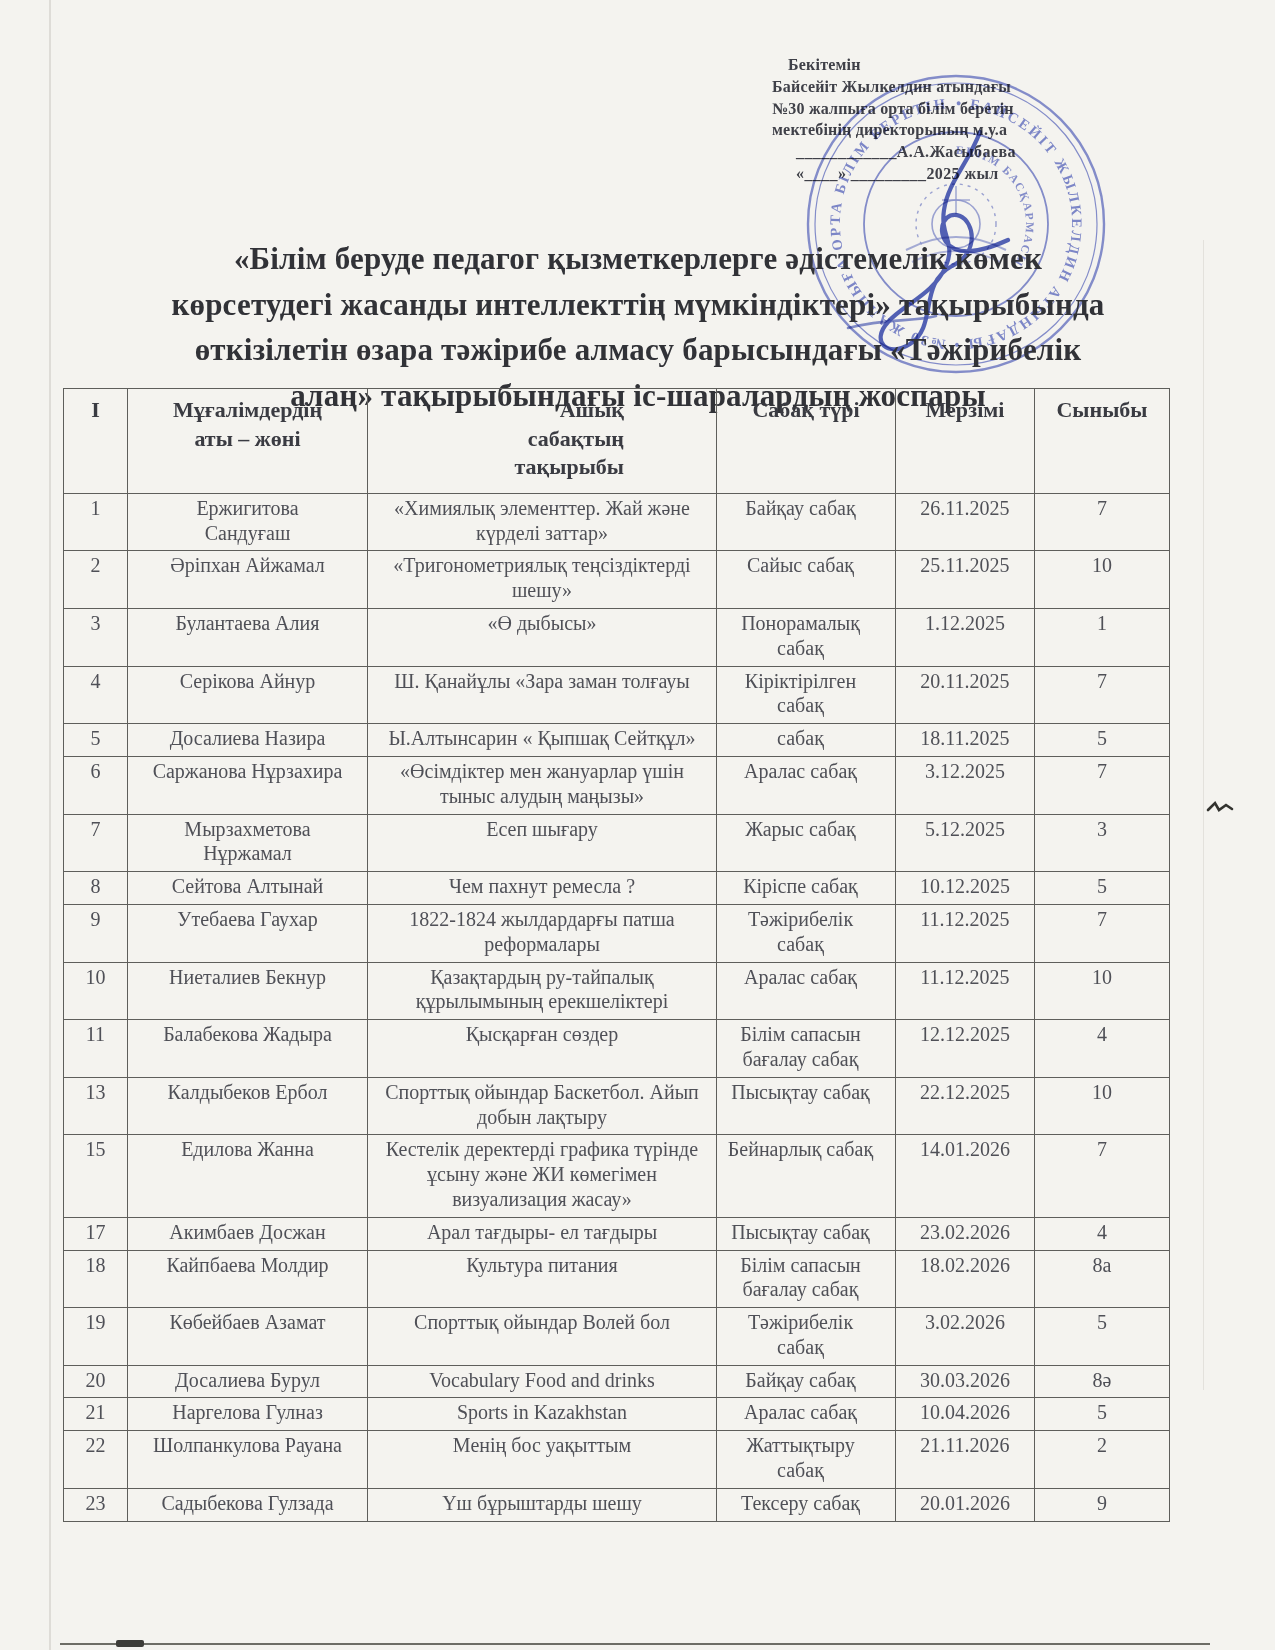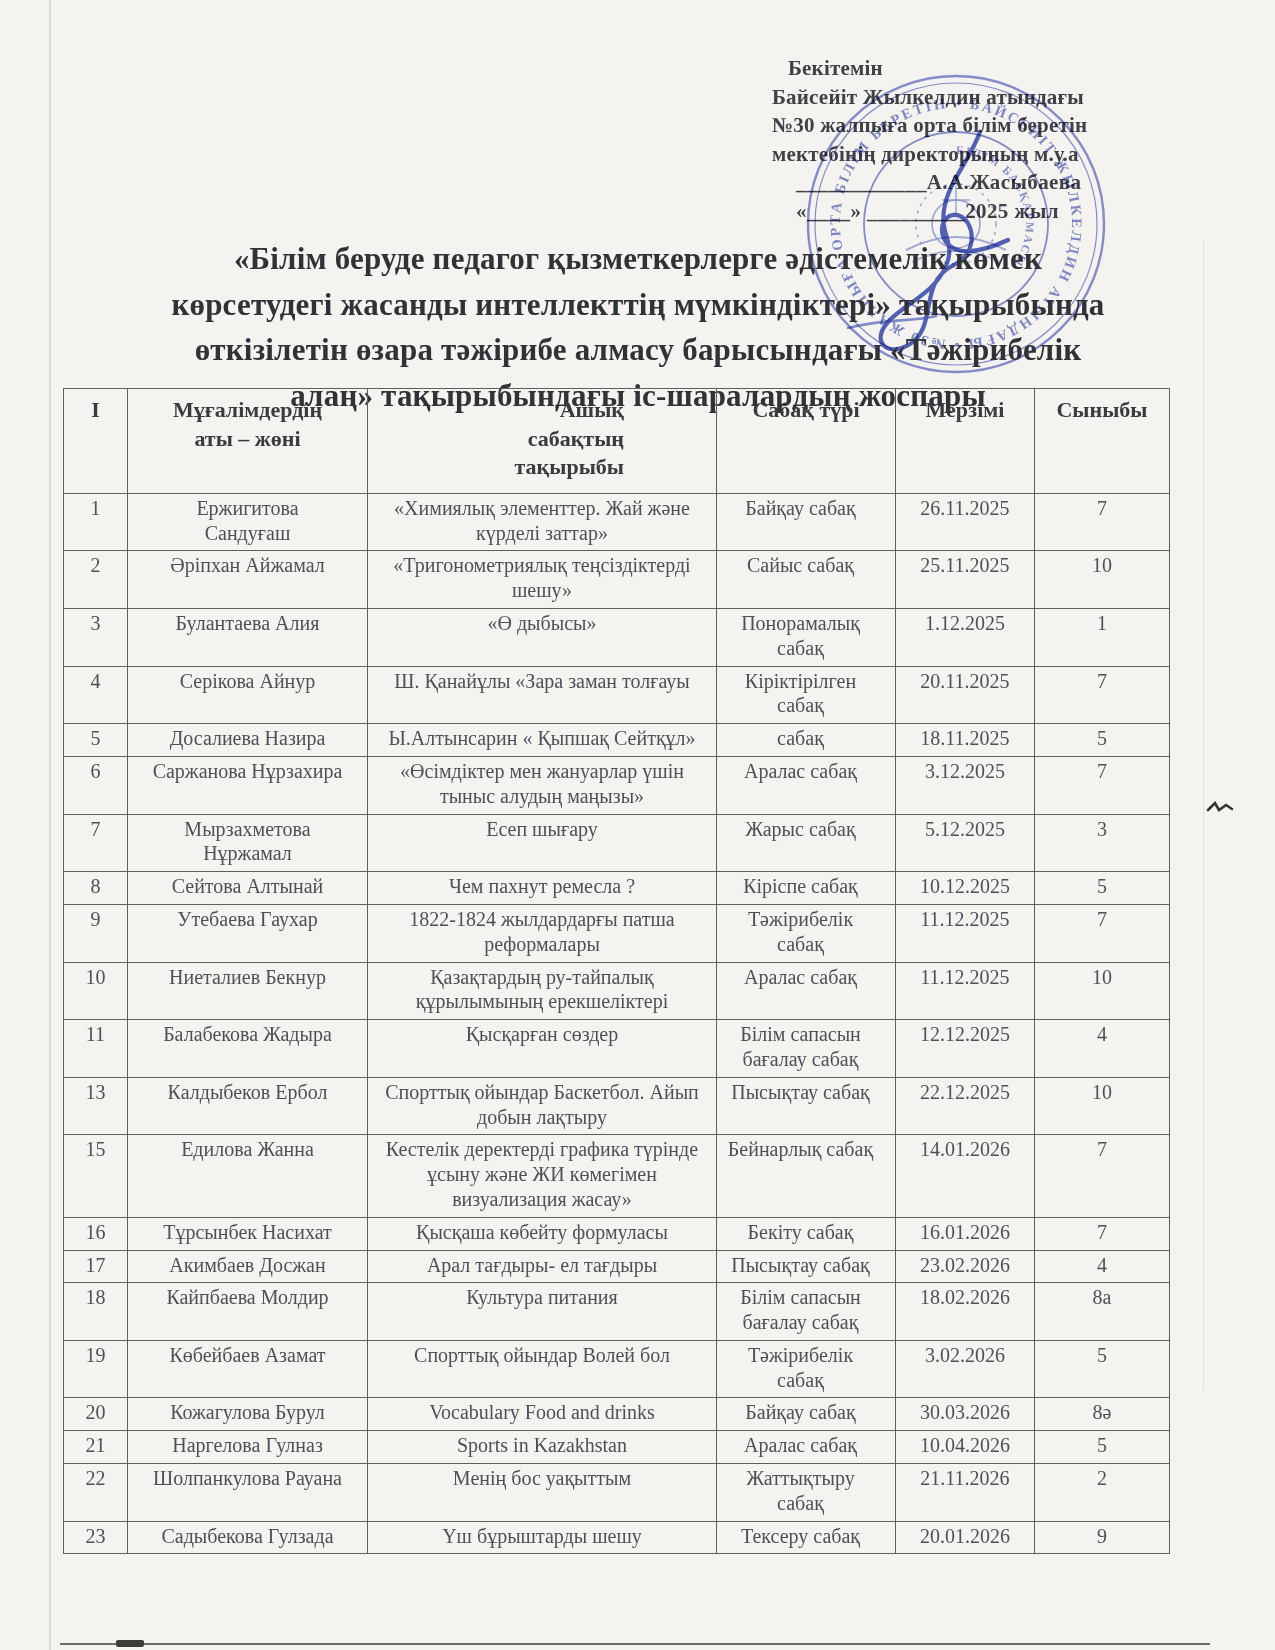--- a/index.html
+++ b/index.html
@@ -12,21 +12,21 @@
   
   .edge-left{position:absolute;left:49px;top:0;width:2px;height:1650px;background:#dedcd7;}
   .edge-right{position:absolute;left:1203px;top:240px;width:1px;height:1150px;background:#e3e1dc;}
   .bottom-line{position:absolute;left:60px;top:1643px;width:1150px;height:2px;background:#6d6d66;}
   .bottom-blob{position:absolute;left:116px;top:1640px;width:28px;height:7px;background:#3c3c38;border-radius:2px;}
   .squiggle{position:absolute;left:1206px;top:798px;}
 
   
   .approval{
     position:absolute;left:772px;top:54px;width:370px;
-    font-weight:bold;font-size:21px;line-height:1.36;color:#3f4048;
+    font-weight:bold;font-size:16px;line-height:1.36;color:#3f4048;
     letter-spacing:.2px;
   }
   .approval .l0{padding-left:16px;}
   .approval .sig-line,.approval .date-line{letter-spacing:.4px;margin-left:24px;}
 
   
   .stamp{position:absolute;left:800px;top:68px;width:312px;height:312px;
          mix-blend-mode:multiply;opacity:.78;}
   .signature{position:absolute;left:818px;top:120px;width:240px;height:250px;
          mix-blend-mode:multiply;opacity:.9;}
@@ -233,28 +233,20 @@
       </tr>
       <tr>
         <td>15</td>
         <td>Едилова Жанна</td>
         <td>Кестелік  деректерді  графика түрінде  ұсыну және ЖИ көмегімен визуализация жасау»</td>
         <td>Бейнарлық сабақ</td>
         <td>14.01.2026</td>
         <td>7</td>
       </tr>
       <tr>
-        <td>16</td>
-        <td>Тұрсынбек  Насихат</td>
-        <td>Қысқаша көбейту формуласы</td>
-        <td>Бекіту  сабақ</td>
-        <td>16.01.2026</td>
-        <td>7</td>
-      </tr>
-      <tr>
         <td>17</td>
         <td>Акимбаев  Досжан</td>
         <td>Арал тағдыры- ел тағдыры</td>
         <td>Пысықтау сабақ</td>
         <td>23.02.2026</td>
         <td>4</td>
       </tr>
       <tr>
         <td>18</td>
         <td>Кайпбаева Молдир</td>
@@ -266,21 +258,21 @@
       <tr>
         <td>19</td>
         <td>Көбейбаев Азамат</td>
         <td>Спорттық ойындар  Волей бол</td>
         <td>Тәжірибелік сабақ</td>
         <td>3.02.2026</td>
         <td>5</td>
       </tr>
       <tr>
         <td>20</td>
-        <td>Кожагулова Бурул</td>
+        <td>Досалиева Бурул</td>
         <td>Vocabulary Food and drinks</td>
         <td>Байқау сабақ</td>
         <td>30.03.2026</td>
         <td>8ә</td>
       </tr>
       <tr>
         <td>21</td>
         <td>Наргелова Гулназ</td>
         <td>Sports in Kazakhstan</td>
         <td>Аралас сабақ</td>

